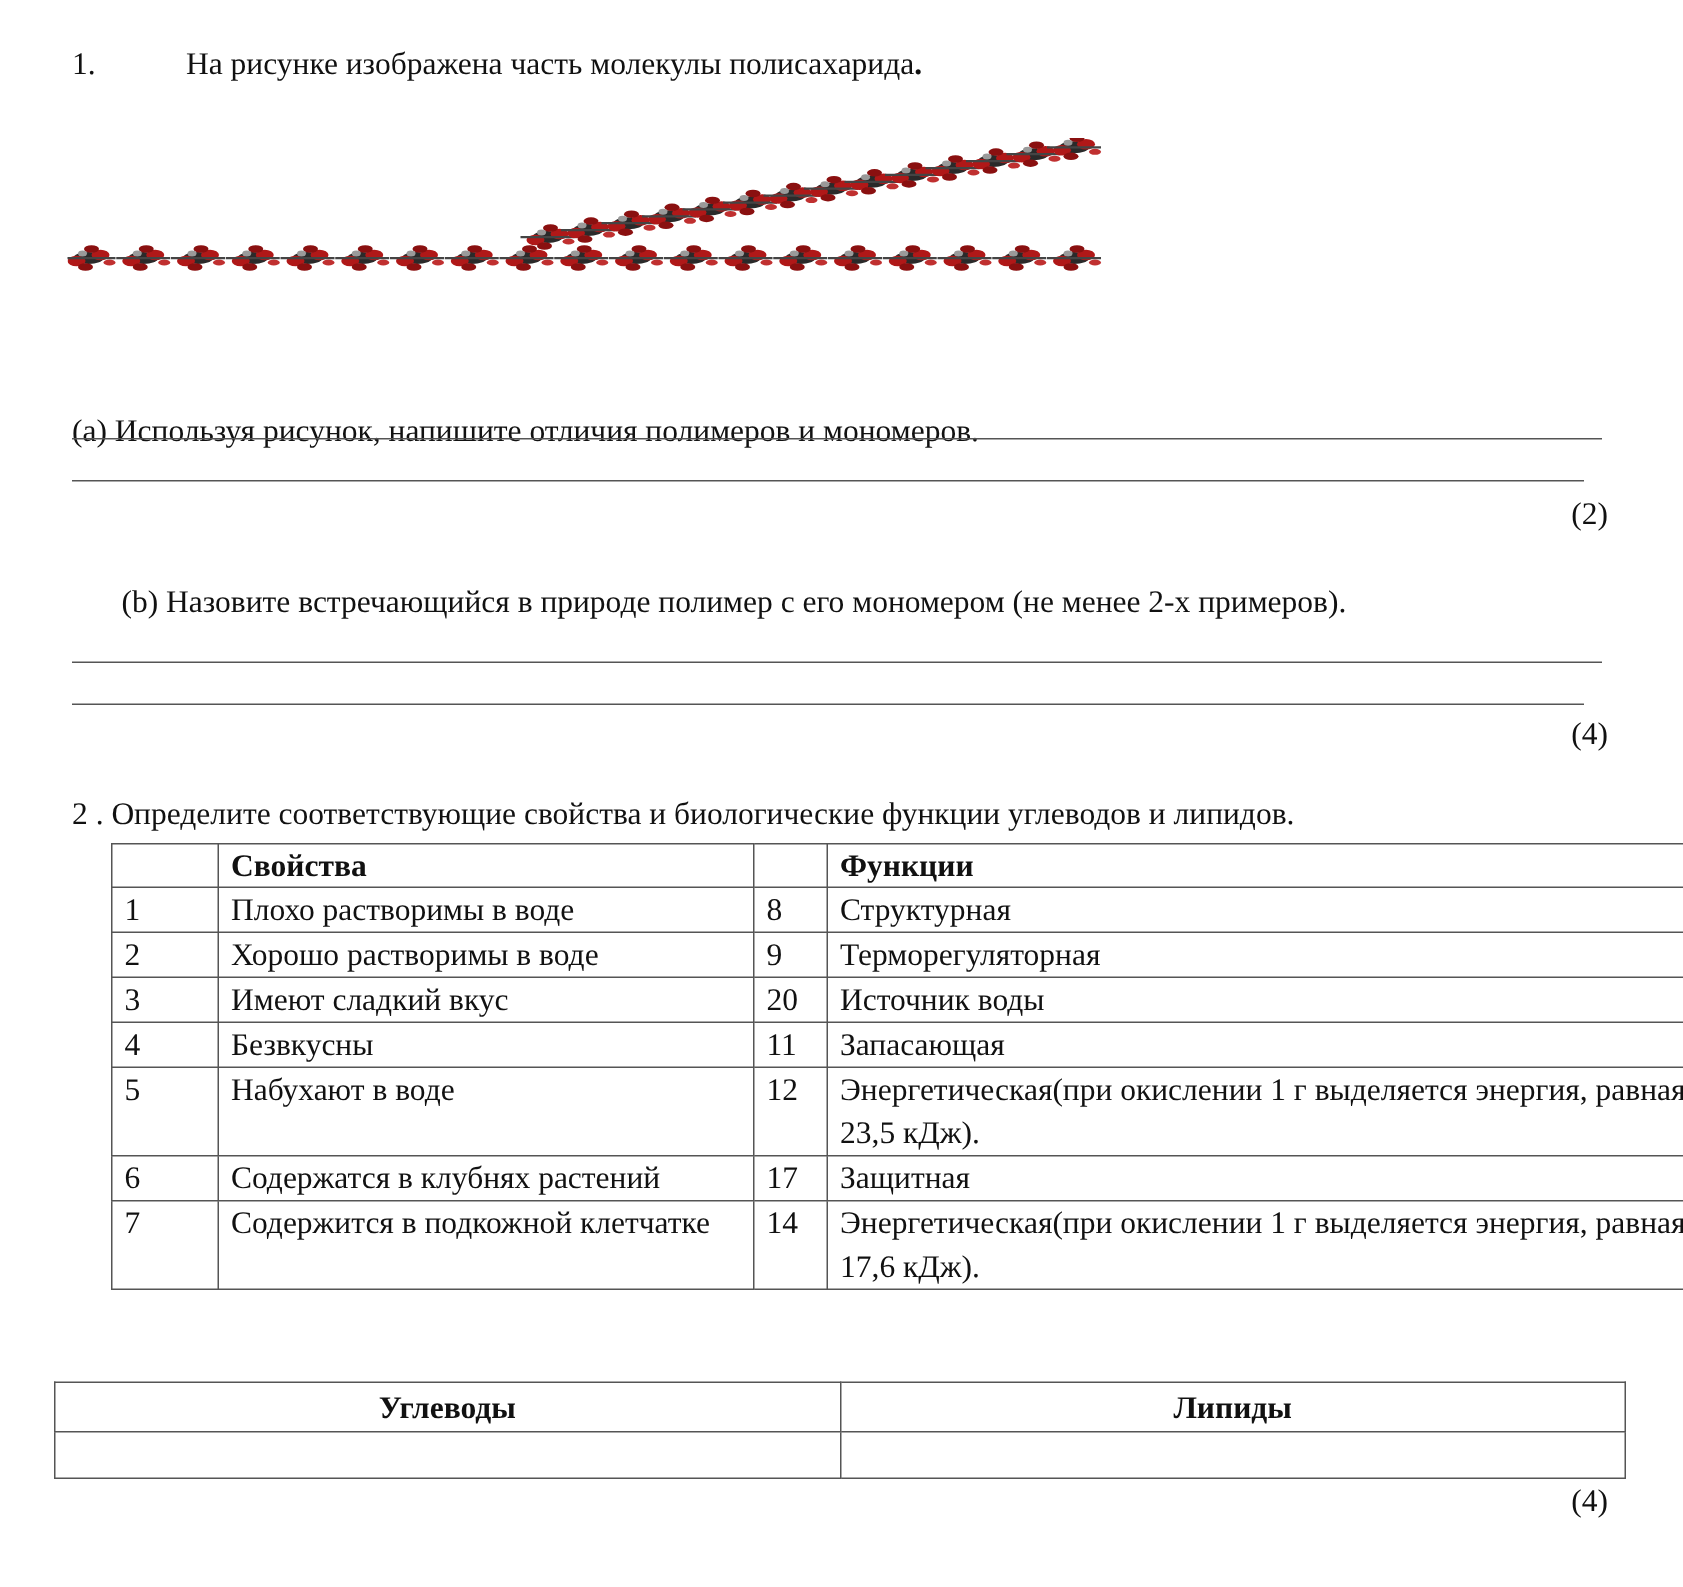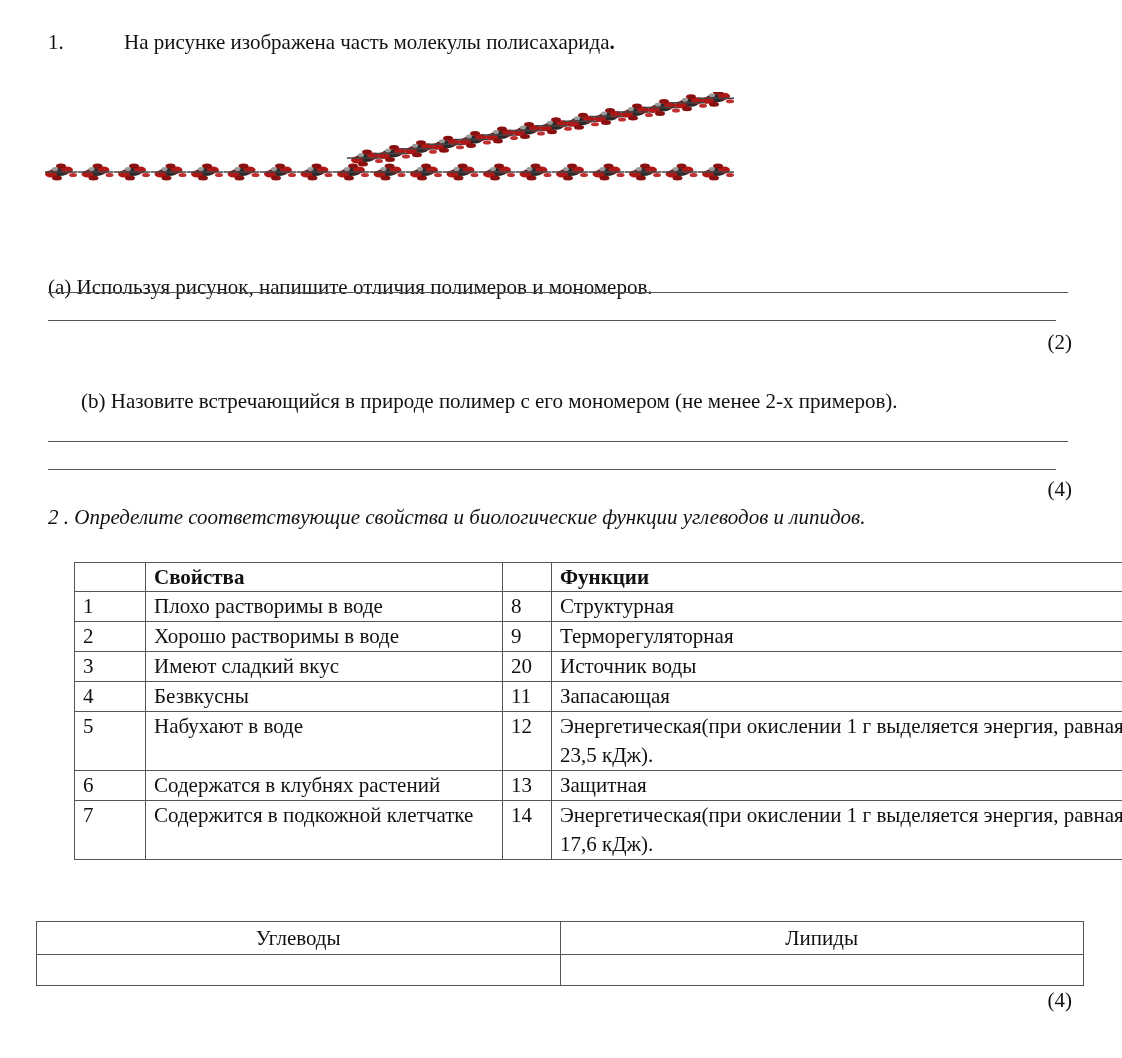--- a/index.html
+++ b/index.html
@@ -7,30 +7,30 @@
          font-family:"Liberation Serif", serif; color:#111; font-size:21px; }
   .abs { position:absolute; }
   .q1-num { left:48px; top:30px; }
   .q1-text { left:124px; top:30px; }
   .q1-text b { font-weight:bold; }
   .molecule { left:45px; top:92px; width:690px; height:100px; }
   .qa { left:48px; top:243px;margin-top:32px; }
   .line { position:absolute; height:0; border-top:1.5px solid #555; }
   .score { position:absolute; right:50px; }
   .qb { left:48px; top:389px;margin-left:33px; }
-  .q2 { left:48px; top:505px;font-style:italic; }
+  .q2 { left:48px; top:530px; }
   table.props { position:absolute; left:74px; top:562px; width:1082px;
     border-collapse:collapse; font-size:21px; }
   table.props td { border:1.5px solid #555; padding:0 8px; vertical-align:top; line-height:29px; }
   table.props th { border:1.5px solid #555; padding:0 8px; text-align:left; font-weight:bold; line-height:28px; }
   .c-num { width:54px; }
   .c-prop { width:340px; }
   .c-fnum { width:32px; }
   table.answer { position:absolute; left:36px; top:921px; width:1048px; border-collapse:collapse; font-size:21px; }
-  table.answer th { border:1.5px solid #555; font-weight:normal; height:30px; text-align:center; width:50%; }
+  table.answer th { border:1.5px solid #555; font-weight:bold; height:30px; text-align:center; width:50%; }
   table.answer td { border:1.5px solid #555; height:28px; }
 </style>
 </head>
 <body>
 
 <div class="abs q1-num">1.</div>
 <div class="abs q1-text"><span>На рисунке изображена часть молекулы полисахарида</span><b>.</b></div>
 
 <svg class="abs molecule" viewBox="0 0 690 100" id="mol">
     <g>
@@ -413,21 +413,21 @@
       </tr>
       <tr>
         <td>5</td>
         <td>Набухают в воде</td>
         <td>12</td>
         <td>Энергетическая(при окислении 1 г выделяется энергия, равная 23,5 кДж).</td>
       </tr>
       <tr>
         <td>6</td>
         <td>Содержатся в клубнях растений</td>
-        <td>13</td>
+        <td>17</td>
         <td>Защитная</td>
       </tr>
       <tr>
         <td>7</td>
         <td>Содержится в подкожной клетчатке</td>
         <td>14</td>
         <td>Энергетическая(при окислении 1 г выделяется энергия, равная 17,6 кДж).</td>
       </tr>
     </tbody>
 </table>

